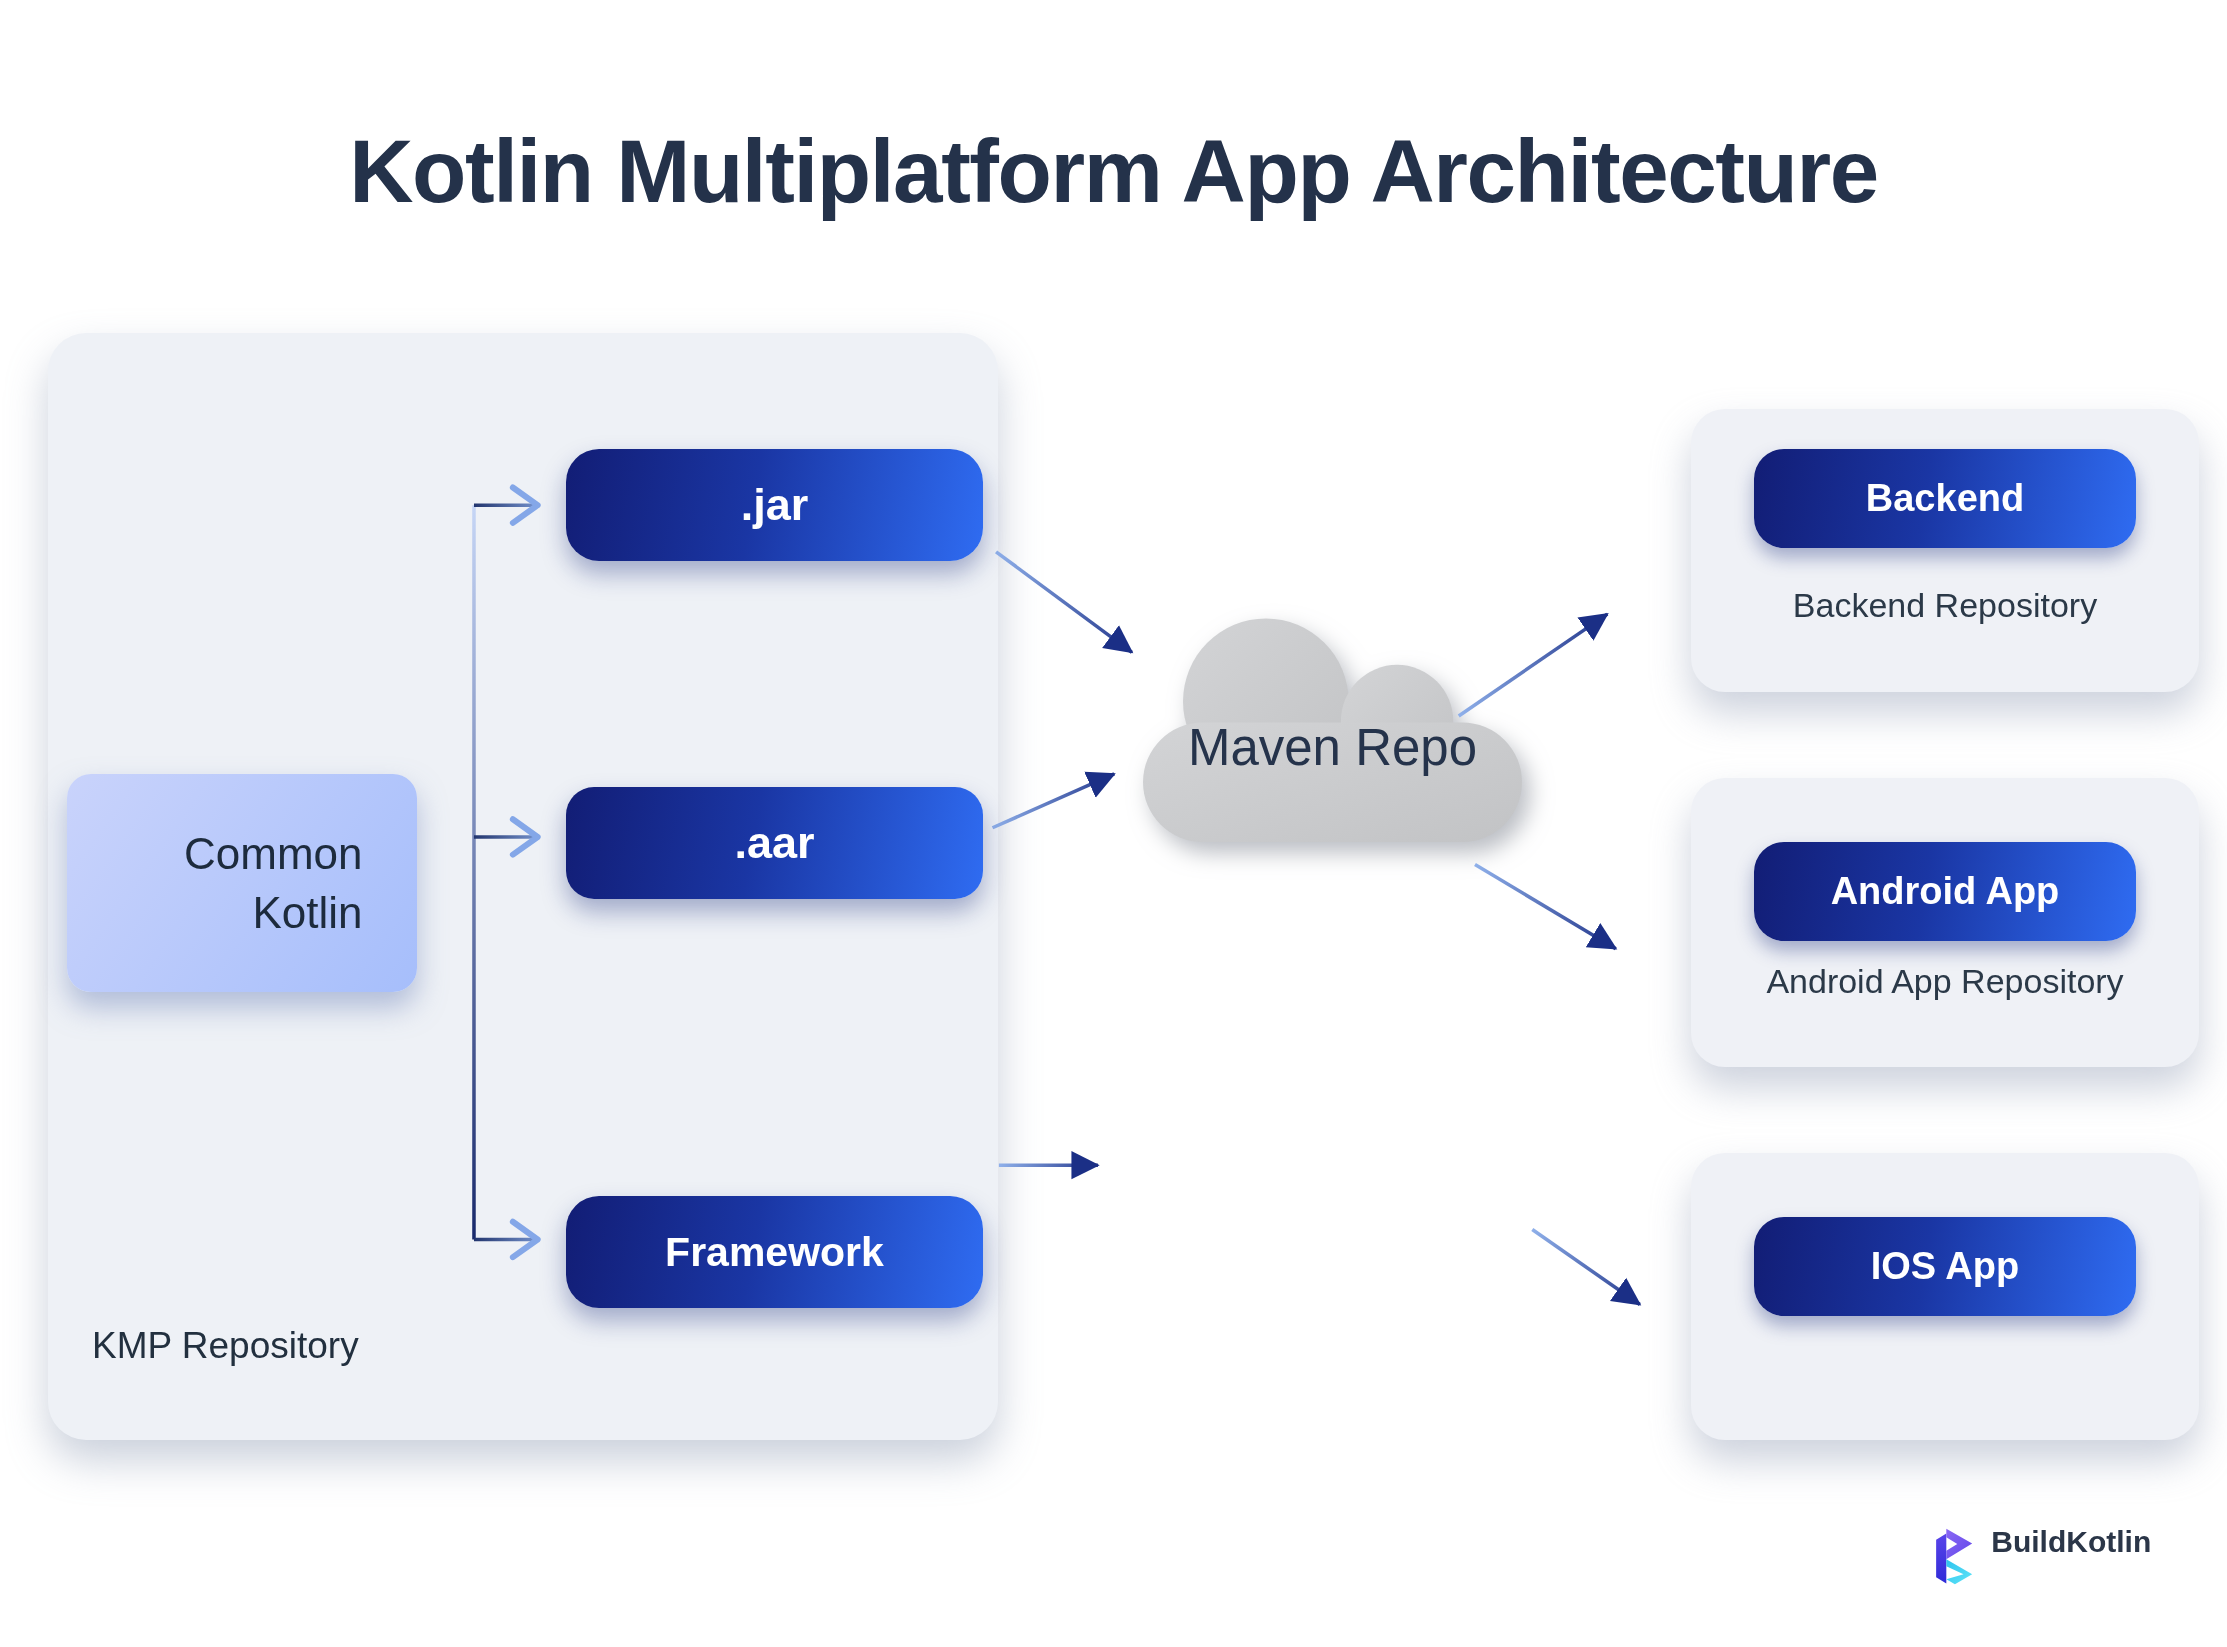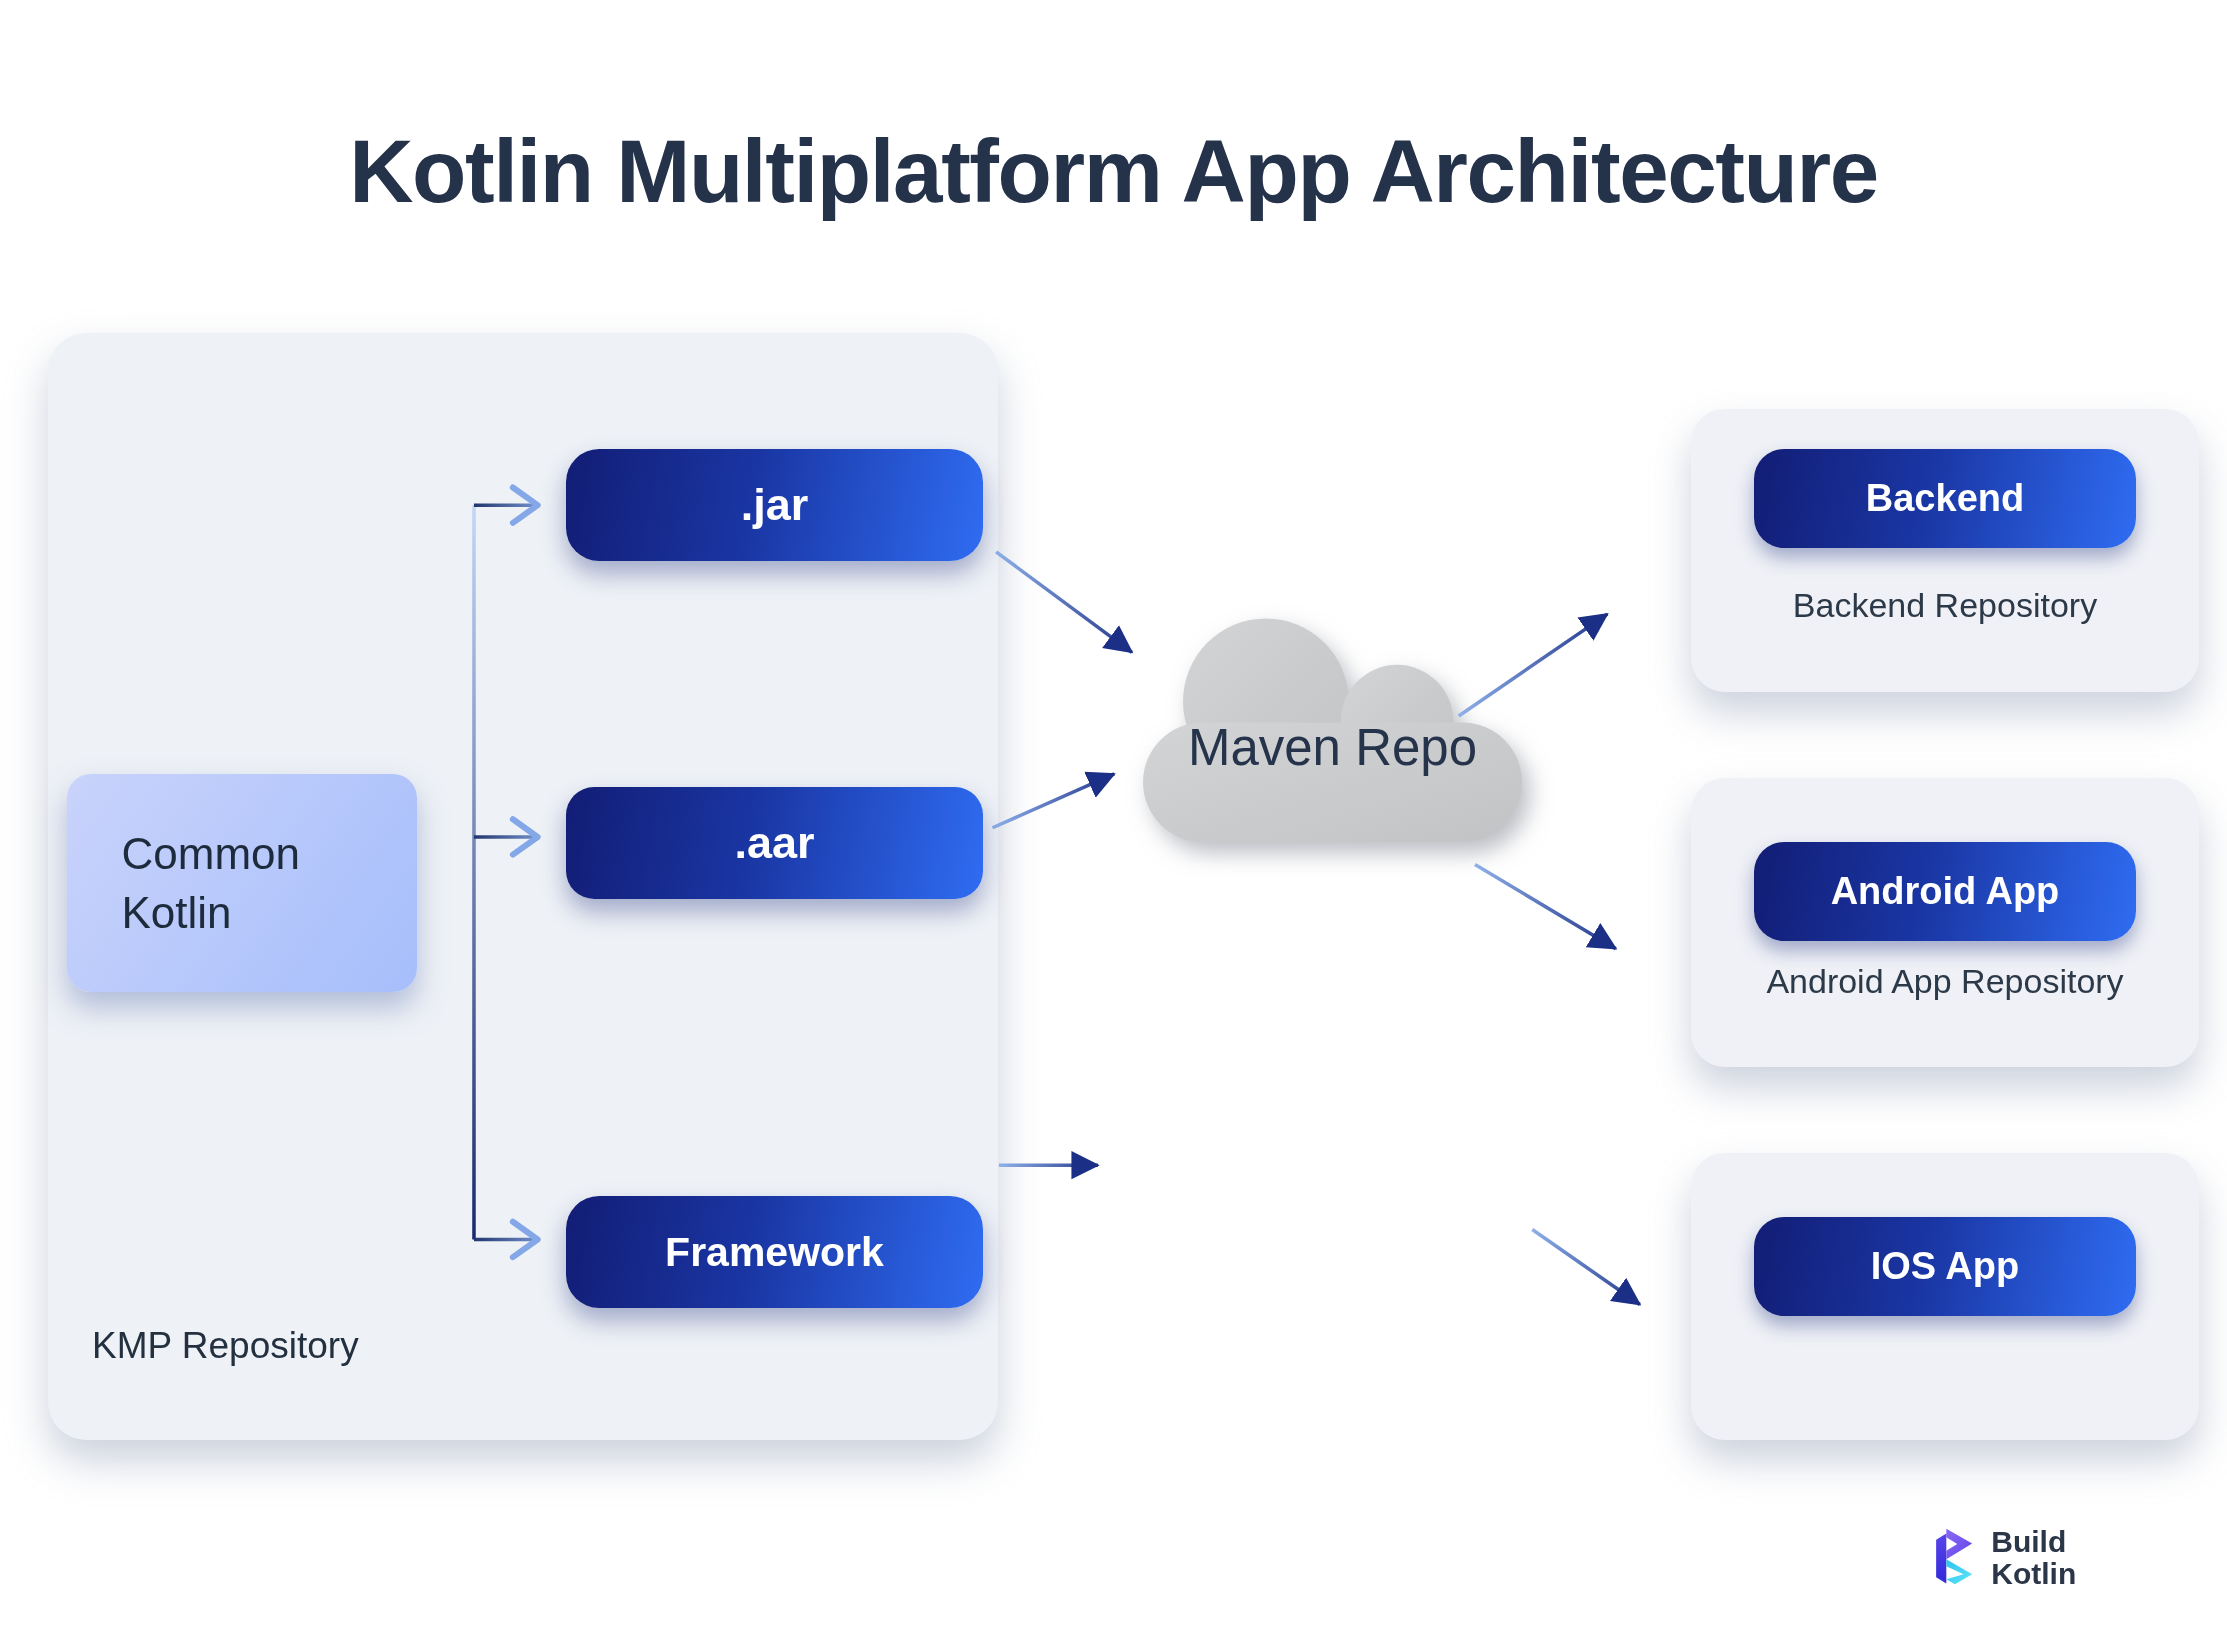--- a/index.html
+++ b/index.html
@@ -31,21 +31,21 @@
   
   .source-node{
     position:absolute;left:67px;top:774px;width:350px;height:218px;
     border-radius:24px;
     background:linear-gradient(125deg,#c9d3fb 0%,#a6befb 100%);
     box-shadow:0 15.6px 28px rgba(120,140,190,.5);
     display:flex;align-items:center;justify-content:center;
     z-index:6;
   }
   .source-node span{
-    display:block;max-width:241px;text-align:left;
+    display:block;max-width:241px;text-align:right;
     font-size:44px;font-weight:500;color:#1d2b3d;line-height:1.35;
   }
 
   
   .pill{
     position:absolute;left:566px;width:417px;height:112px;
     border-radius:33px;
     background:linear-gradient(100deg,#121d75 0%,#1a36a4 45%,#2f6cf2 100%);
     box-shadow:0 12.7px 24px rgba(20,40,120,.35);
     display:flex;align-items:center;justify-content:center;
@@ -105,21 +105,21 @@
     position:absolute;inset:0;width:2227px;height:1647px;
     z-index:5;pointer-events:none;
   }
 
   
   .logo{
     position:absolute;left:1933px;top:1526px;
     display:flex;align-items:flex-start;z-index:6;
   }
   .logo-mark{width:47px;height:65px;margin-right:11.3px;}
-  .logo-text{display:flex;flex-direction:column;justify-content:flex-start;}
+  .logo-text{display:flex;justify-content:flex-start;}
   .logo-text div{
     font-size:30px;font-weight:700;color:#2b3648;line-height:1.08;
   }
 </style>
 </head>
 <body>
 
 <div id="canvas">
 
   <div class="title">Kotlin Multiplatform App Architecture</div>

